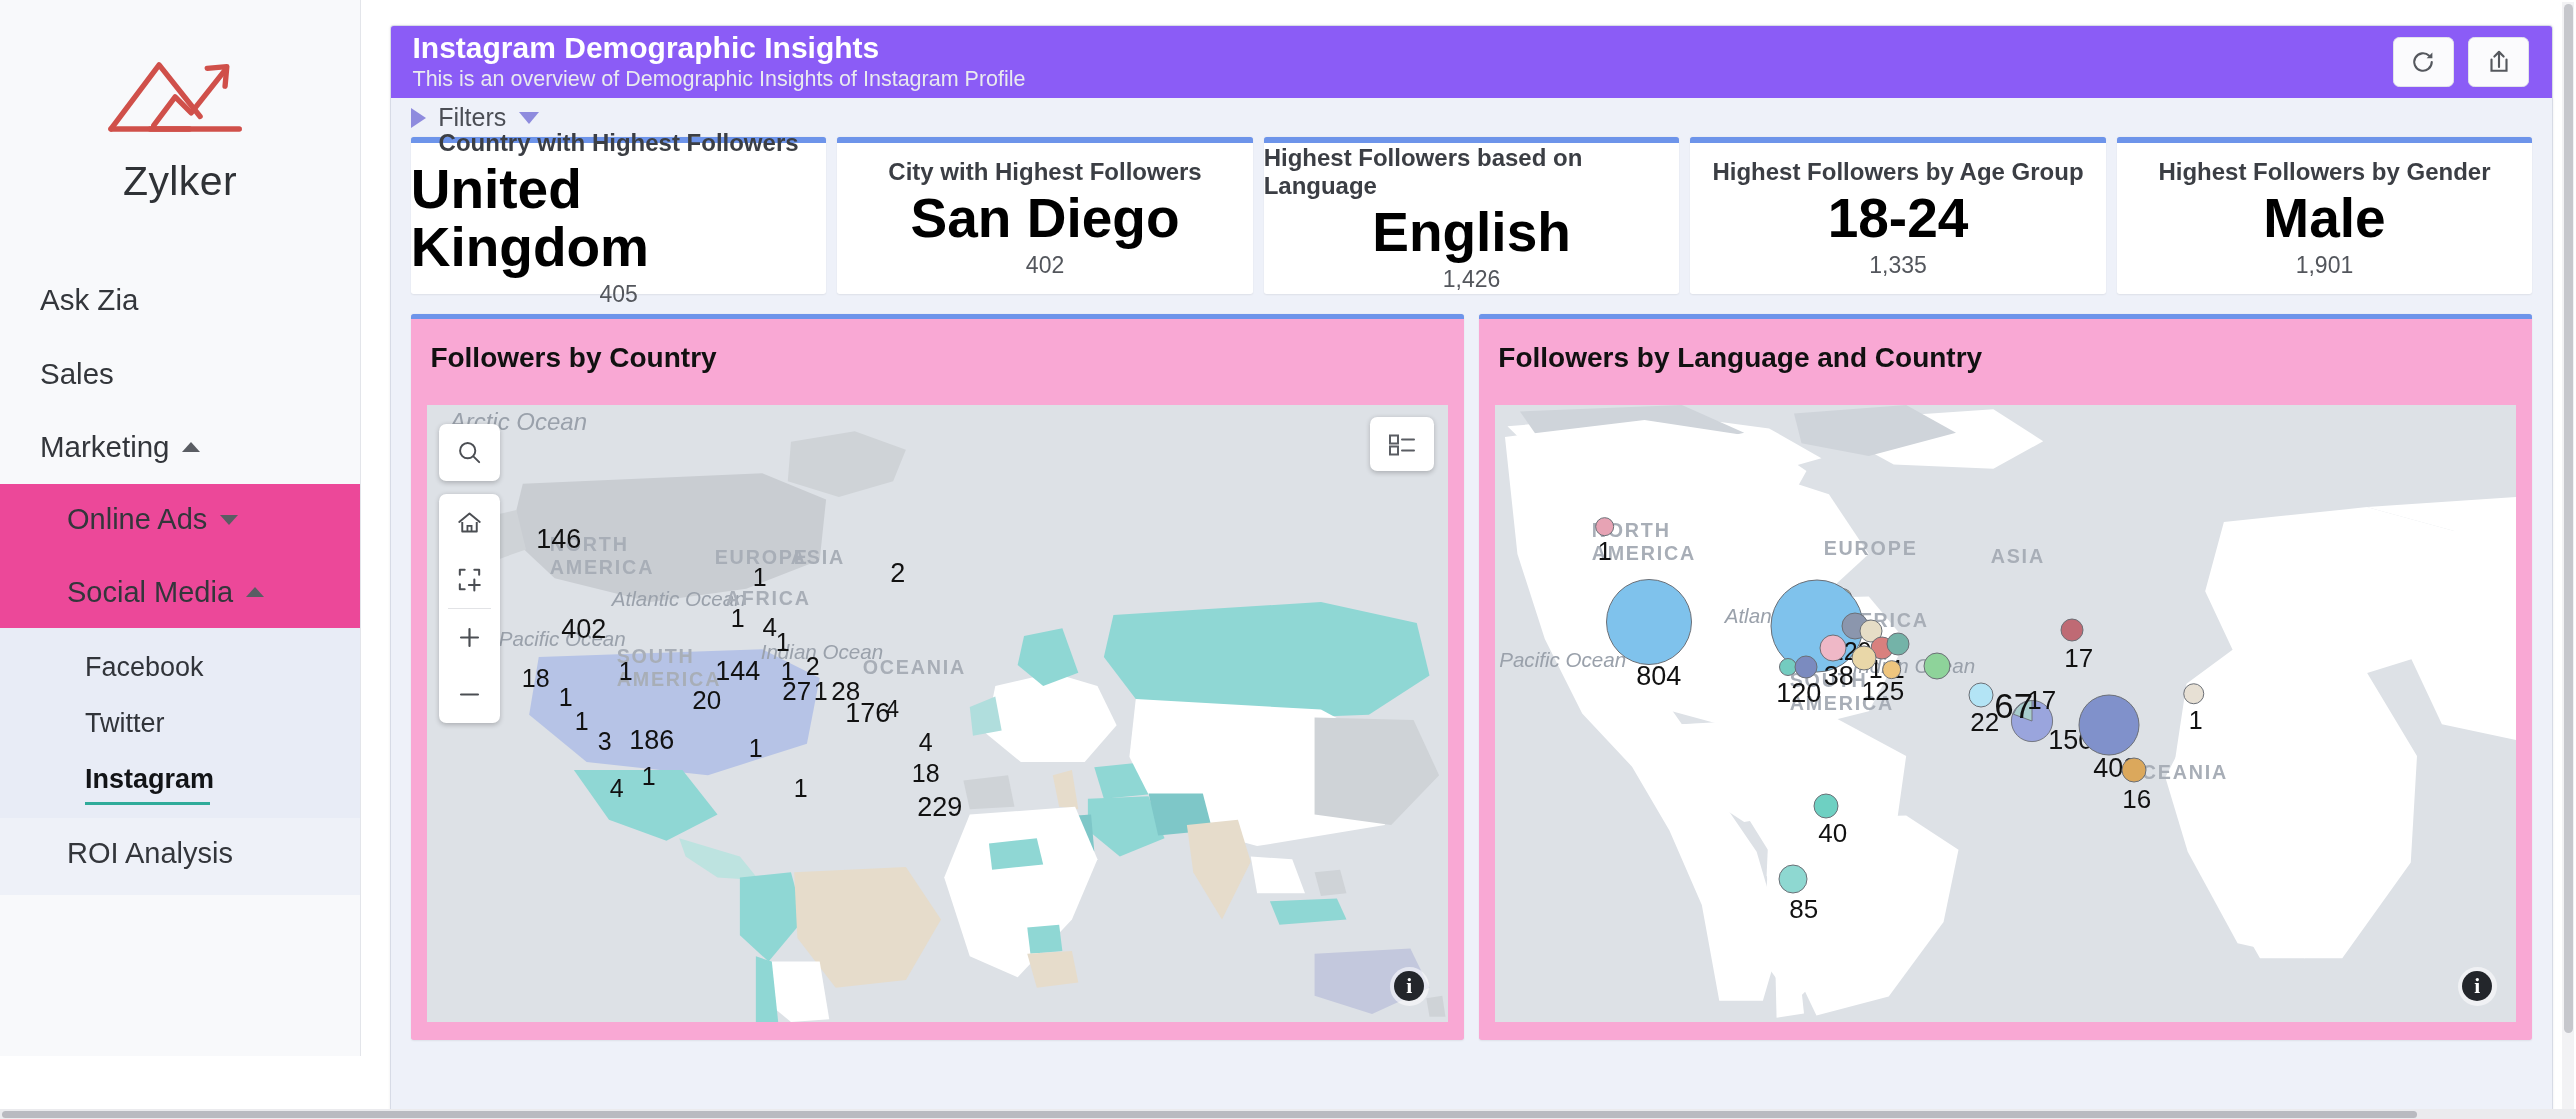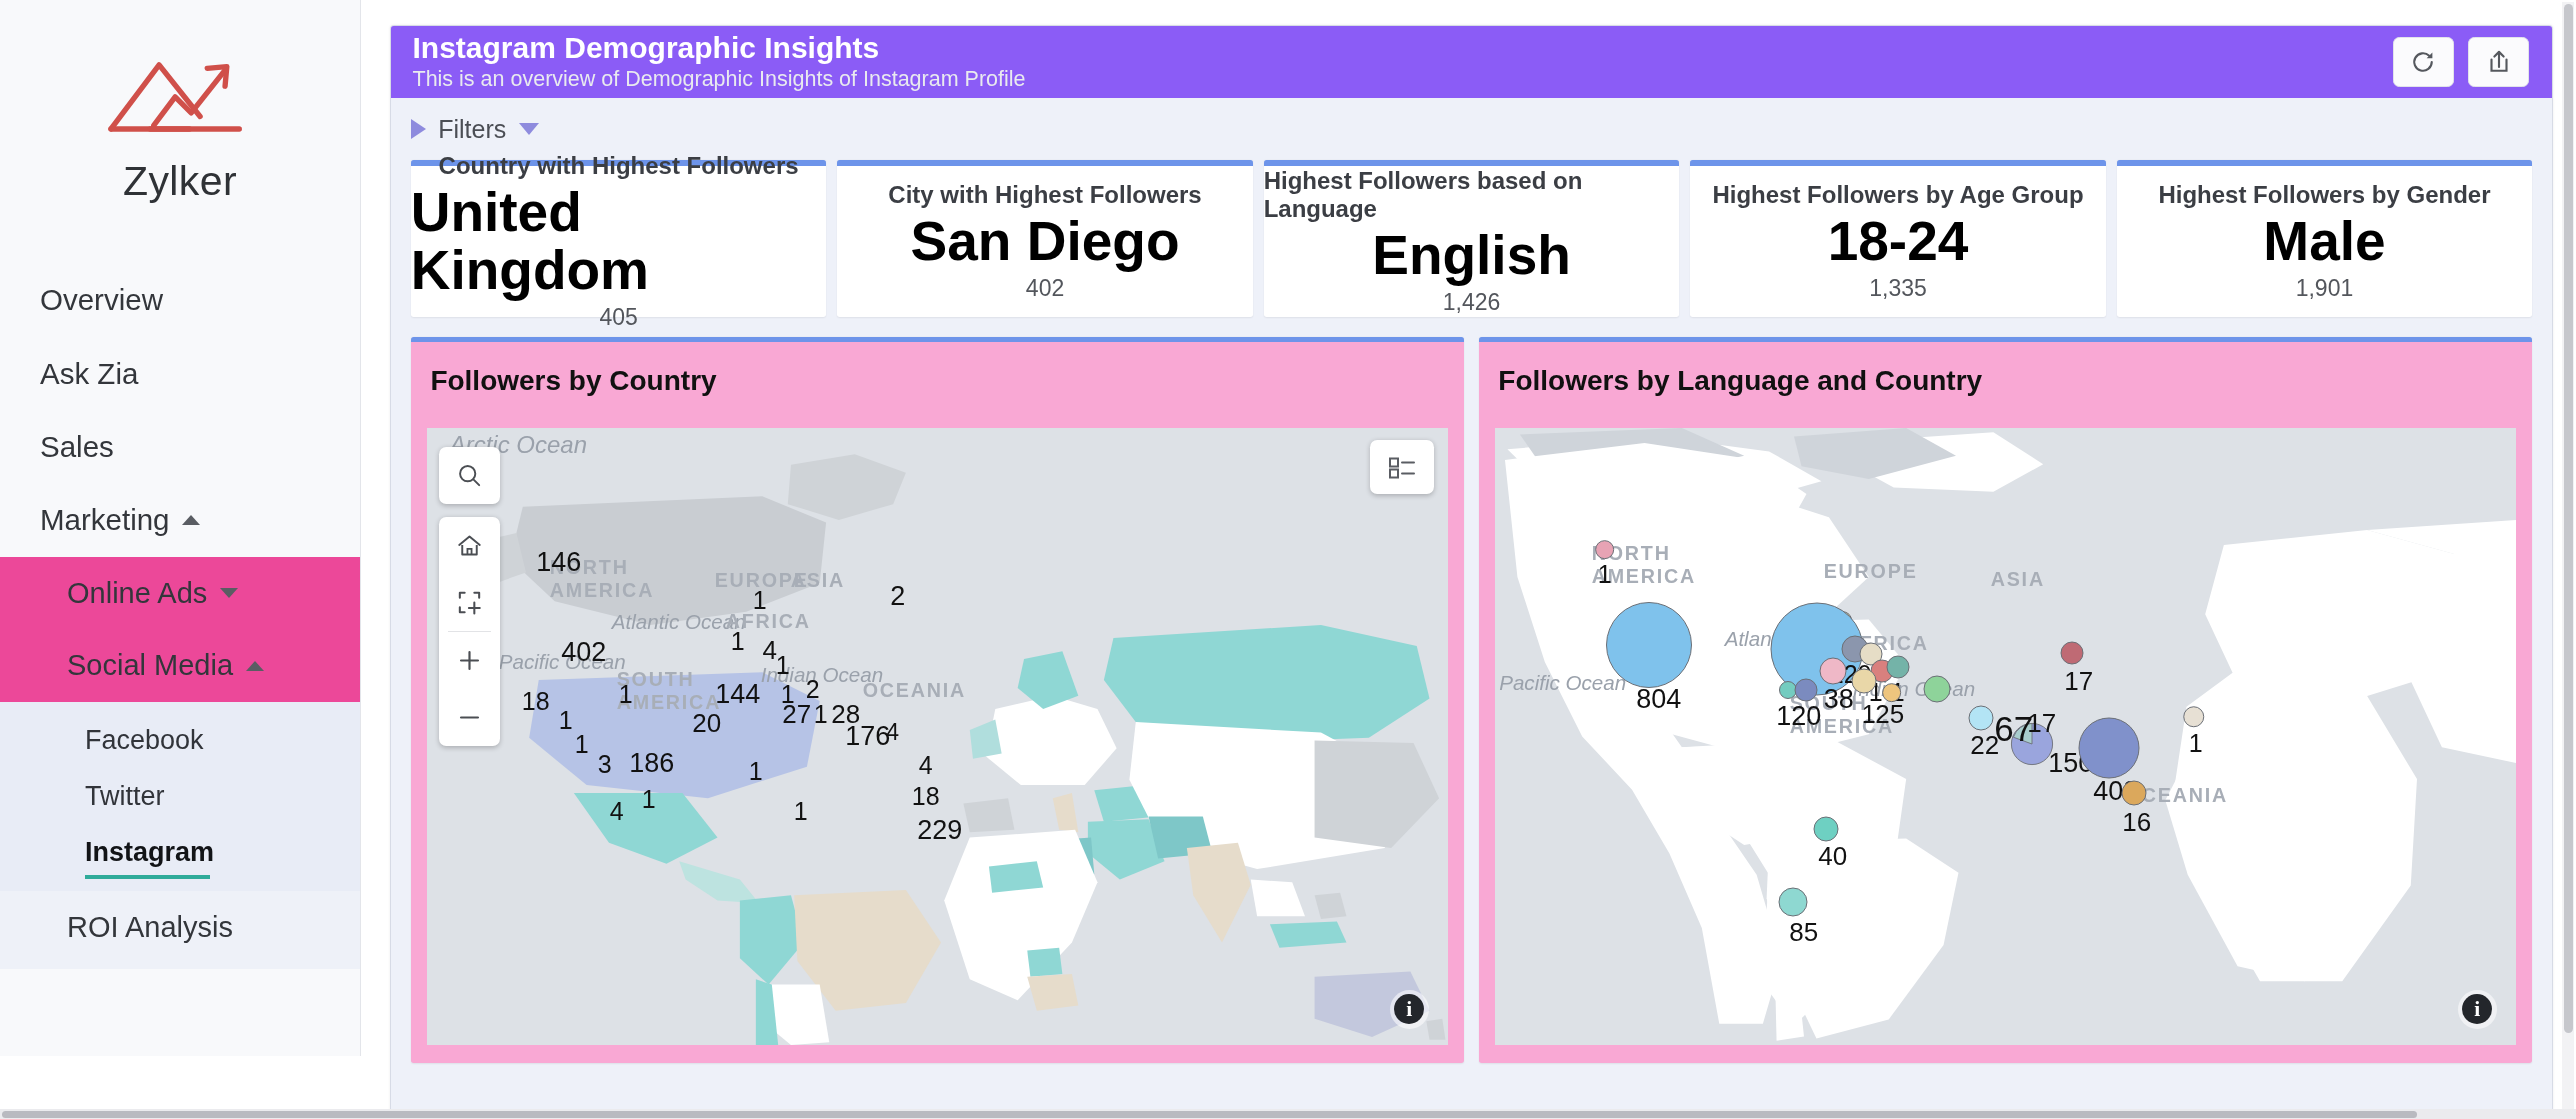--- a/index.html
+++ b/index.html
@@ -71,21 +71,21 @@
   }
   .board-title { font-size: 30px; color: #fff; font-weight: 700; line-height: 1.08; }
   .board-sub { font-size: 21.5px; color: #e9eaef; font-weight: 400; margin-top: 2.7px;}
   .hdr-actions { display: flex; gap: 14.3px; }
   .hdr-btn {
     width: 61px; height: 50px; background: #fbfbfd; border-radius: 6.3px;
     display: flex; align-items: center; justify-content: center; cursor: pointer;
     border: 0.9px solid #e2e3ea;
   }
 
-  .filters-bar { height: 62px; display: flex; align-items: center; padding-left: 19.7px; gap: 12.5px; }
+  .filters-bar { height: 39px; display: flex; align-items: center; padding-left: 19.7px; gap: 12.5px; }
   .tri-right { width:0;height:0;border-top:10.7px solid transparent;border-bottom:10.7px solid transparent;border-left:15px solid #8e8bde; }
   .filters-label { font-size: 25px; color: #4b4e55; font-weight: 500; }
   .tri-down { width:0;height:0;border-left:10.7px solid transparent;border-right:10.7px solid transparent;border-top:12.5px solid #8e8bde; }
 
   
   .kpi-row { display: flex; gap: 10.7px; padding: 0 19.7px 0 19.7px; }
   .kpi {
     flex: 1 1 0; background: #ffffff; border-radius: 2.7px;
     border-top: 6.3px solid #6d94ea;
     height: 157px;
@@ -165,23 +165,20 @@
         <path d="M12 92 L66 20 L112 78" fill="none" stroke="#d0504a" stroke-width="6" stroke-linecap="round" stroke-linejoin="round"></path>
         <path d="M12 92 L156 92" fill="none" stroke="#d0504a" stroke-width="6" stroke-linecap="round"></path>
         <path d="M60 88 L84 56 L102 74 L140 26" fill="none" stroke="#d0504a" stroke-width="6" stroke-linecap="round" stroke-linejoin="round"></path>
         <path d="M120 24 L142 22 L140 44" fill="none" stroke="#d0504a" stroke-width="6" stroke-linecap="round" stroke-linejoin="round"></path>
         <path d="M56 92 L100 92" fill="none" stroke="#d0504a" stroke-width="6" stroke-linecap="round"></path>
       </svg>
       <div class="brand-name">Zylker</div>
     </div>
 
     <nav class="nav">
-      <div class="nav-item">
-        <span>Overview</span>
-      </div>
       <div class="nav-item">
         <span>Ask Zia</span>
       </div>
       <div class="nav-item">
         <span>Sales</span>
       </div>
       <div class="nav-item">
         <span>Marketing</span>
         <span class="chev up"></span>
       </div>

